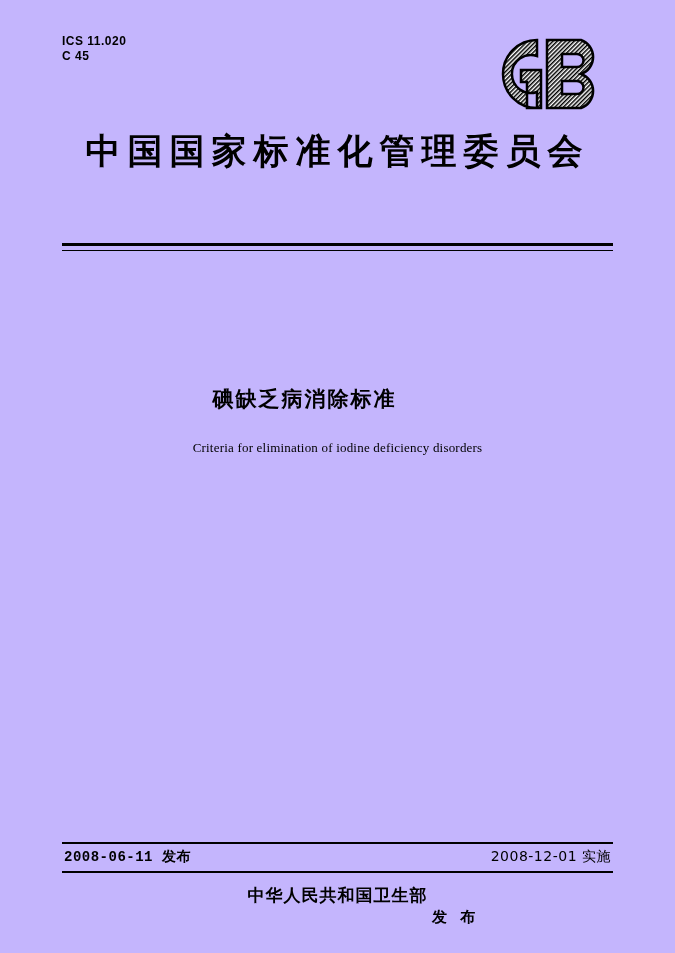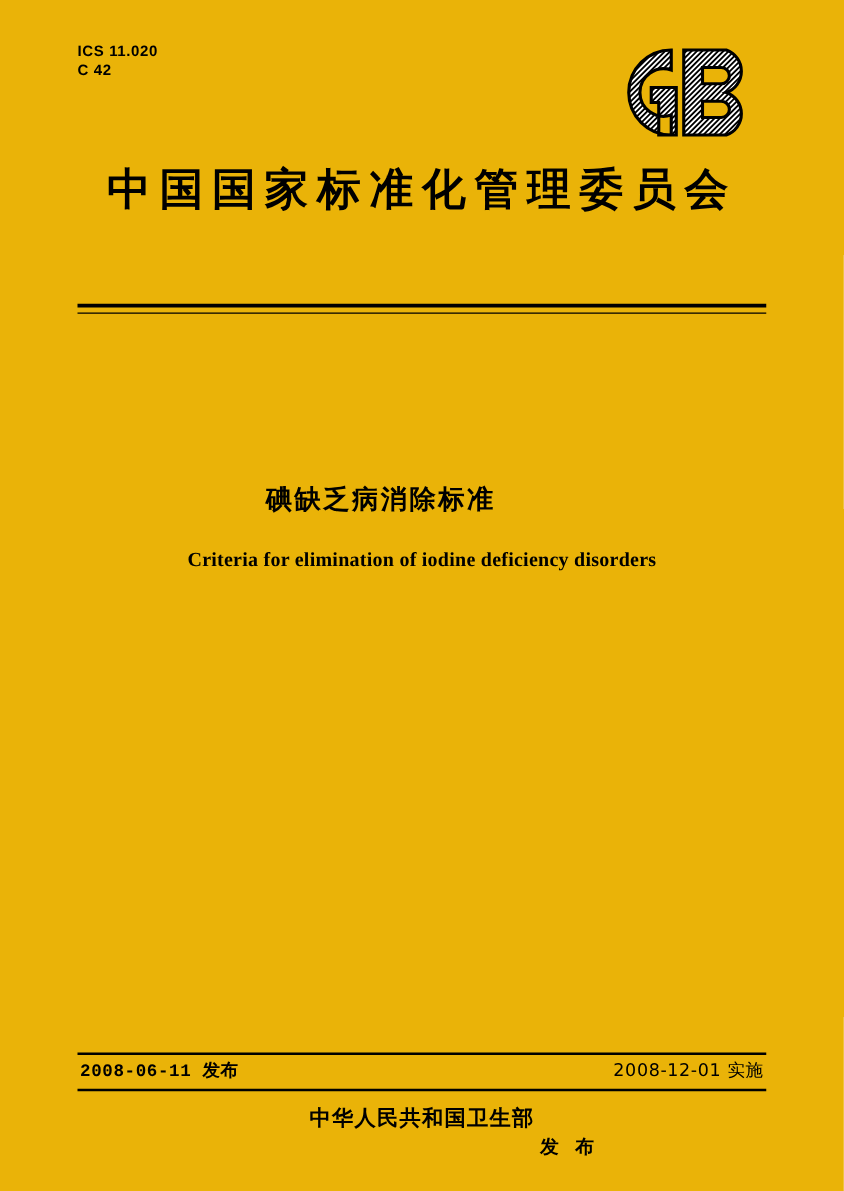--- a/index.html
+++ b/index.html
@@ -13,21 +13,21 @@
     font-family: "Liberation Serif", serif;
     color: #000000;
     position: relative;
     overflow: hidden;
   }
   .page {
     position: absolute;
     left: 0; top: 0;
     width: 675px;
     height: 953px;
-    background: #eab308;
+    background: #c4b5fd;
   }
 
   
   .ics-block {
     position: absolute;
     left: 62px;
     top: 34px;
     font-family: "Liberation Sans", sans-serif;
     font-weight: bold;
     font-size: 12px;
@@ -107,22 +107,22 @@
     font-size: 21px;
     letter-spacing: 2px;
   }
   .doc-title-en {
     position: absolute;
     left: 0;
     top: 440px;
     width: 675px;
     text-align: center;
     font-family: "Liberation Serif", serif;
-    font-weight: bold;
-    font-size: 16px;
+    font-weight: normal;
+    font-size: 13px;
     letter-spacing: 0.2px;
   }
 
   
   .rule-bottom {
     position: absolute;
     left: 62px;
     top: 842px;
     width: 551px;
     height: 2px;
@@ -180,21 +180,21 @@
     letter-spacing: 4px;
   }
 </style>
 </head>
 <body>
 
 <div class="page">
 
   <div class="ics-block">
     <div>ICS 11.020</div>
-    <div>C 42</div>
+    <div>C 45</div>
   </div>
 
   <div class="gb-logo">
     <svg width="130" height="76" viewBox="0 0 130 76" xmlns="http://www.w3.org/2000/svg">
       <defs>
         <pattern id="hatch" width="3" height="3" patternUnits="userSpaceOnUse" patternTransform="rotate(45)">
           <rect width="3" height="3" fill="#ffffff"></rect>
           <rect width="1.5" height="3" fill="#000000"></rect>
         </pattern>
       </defs>

